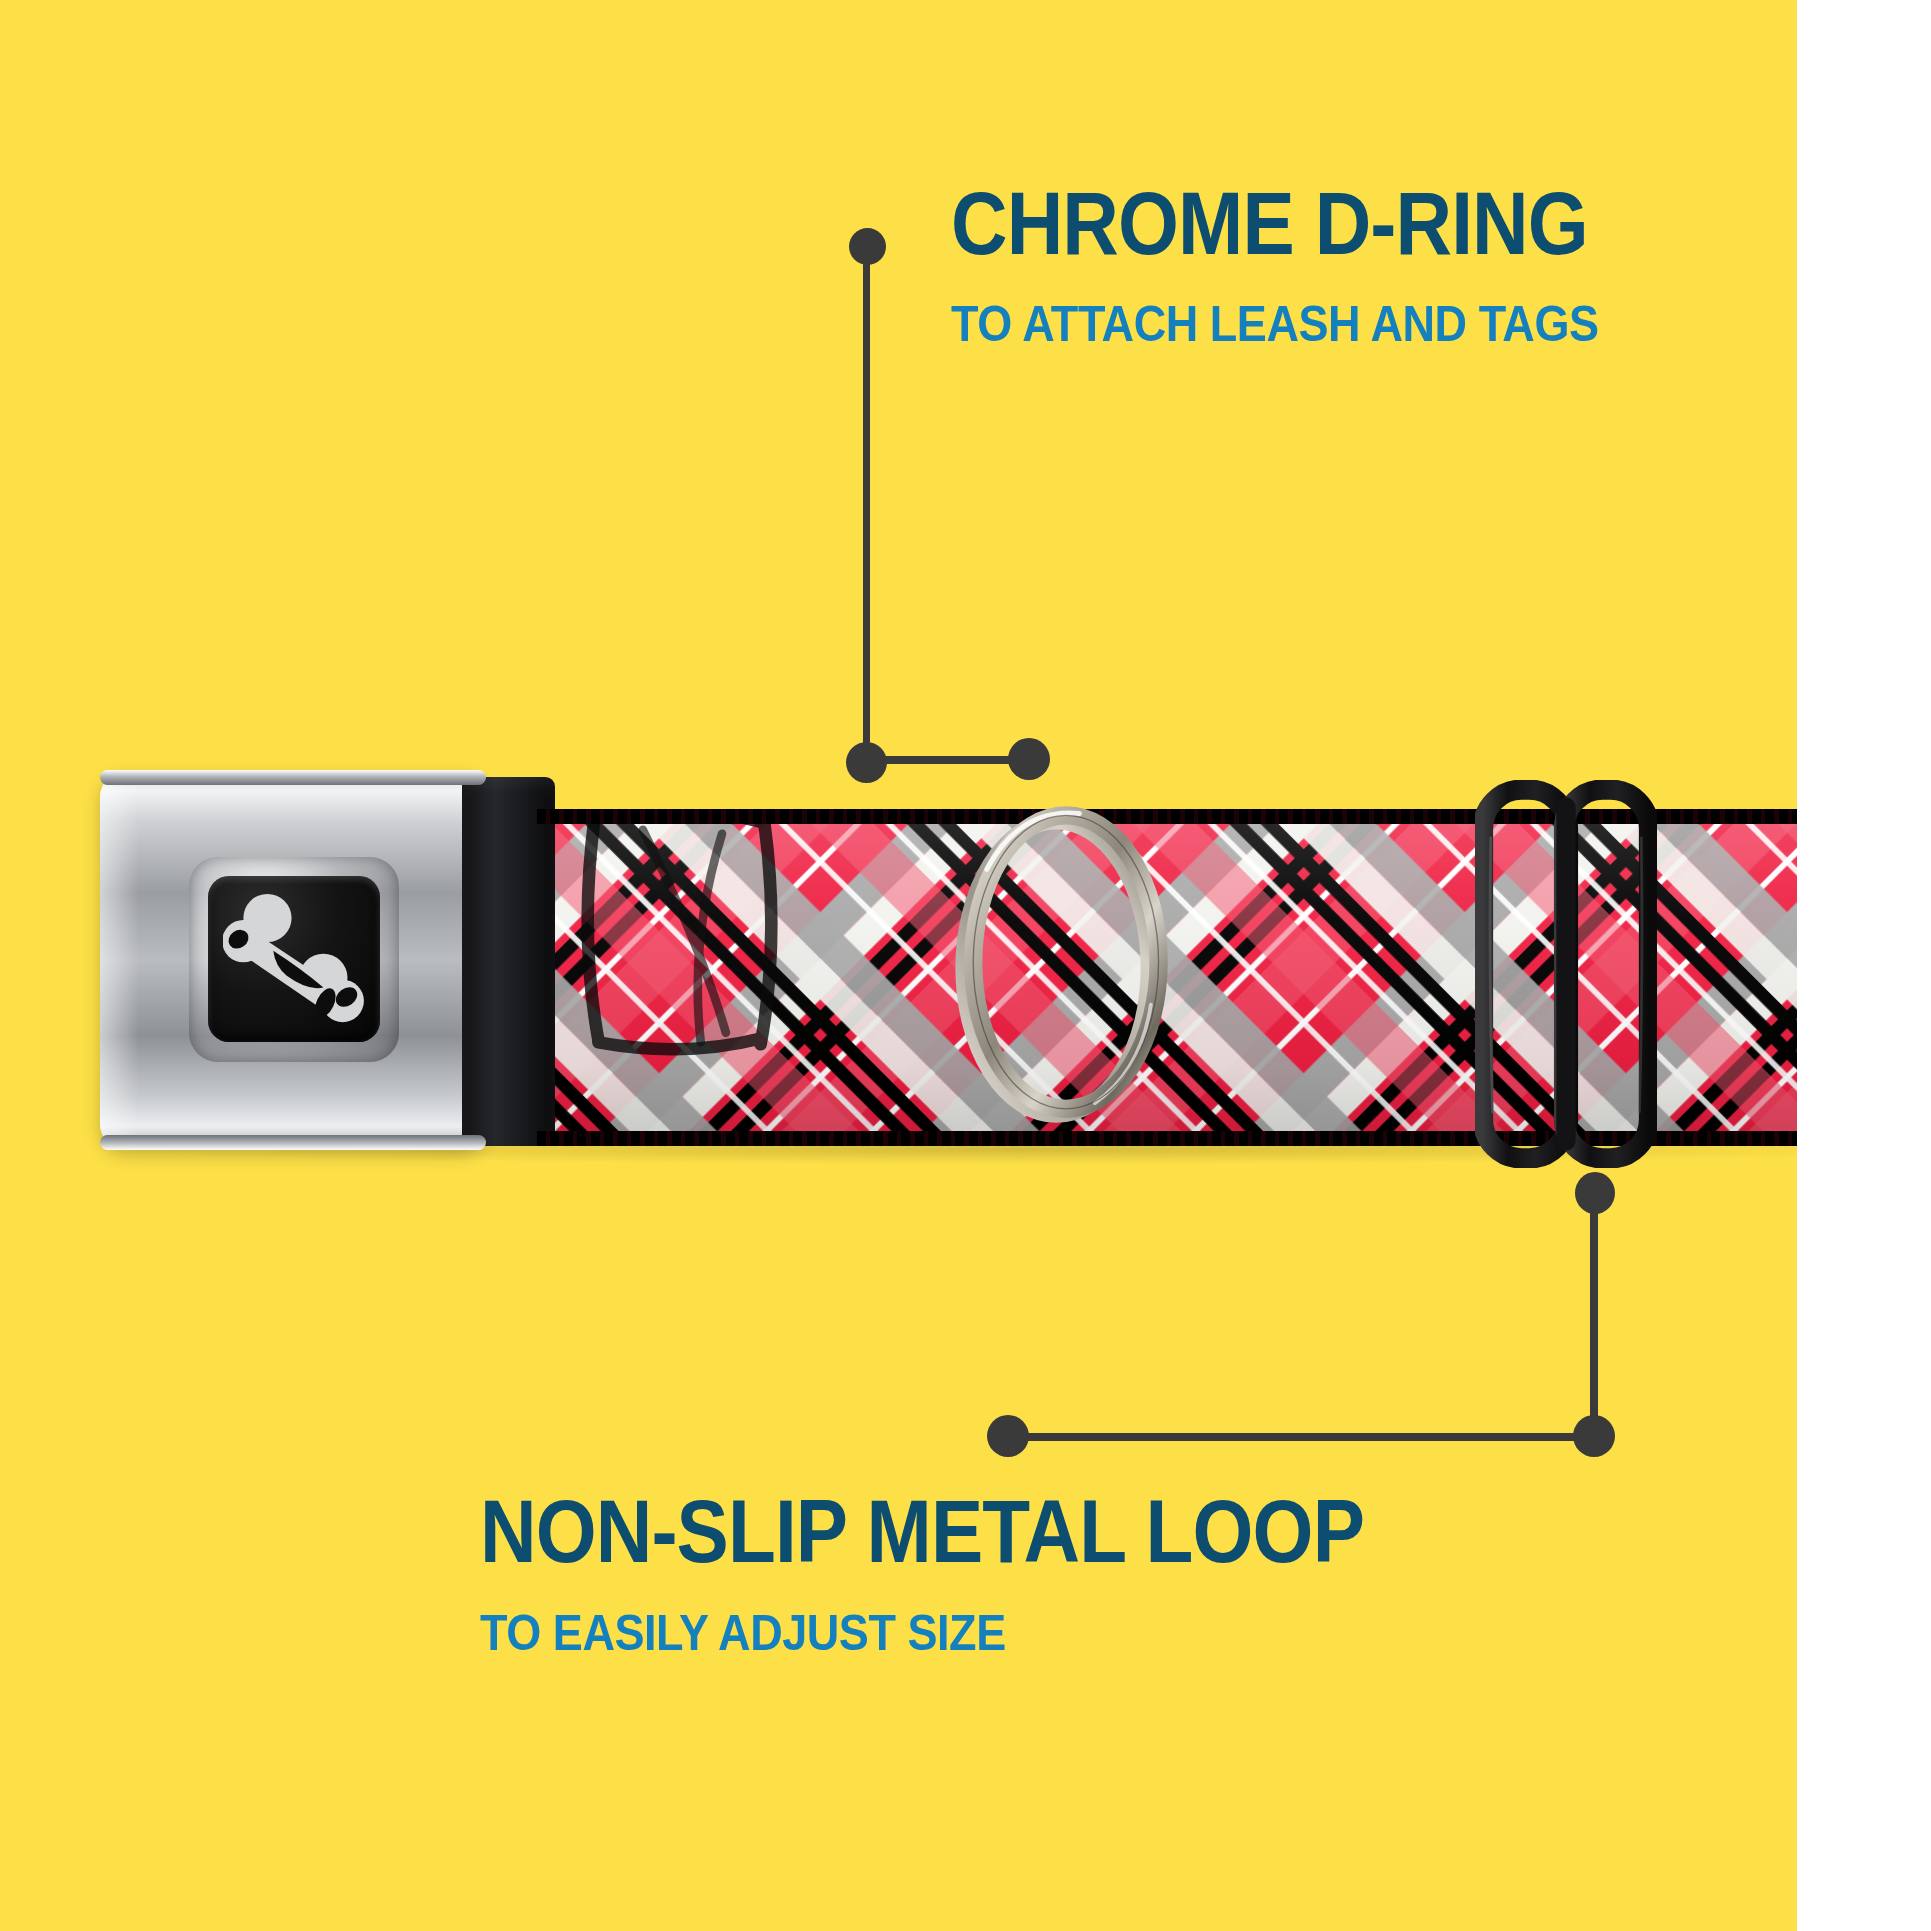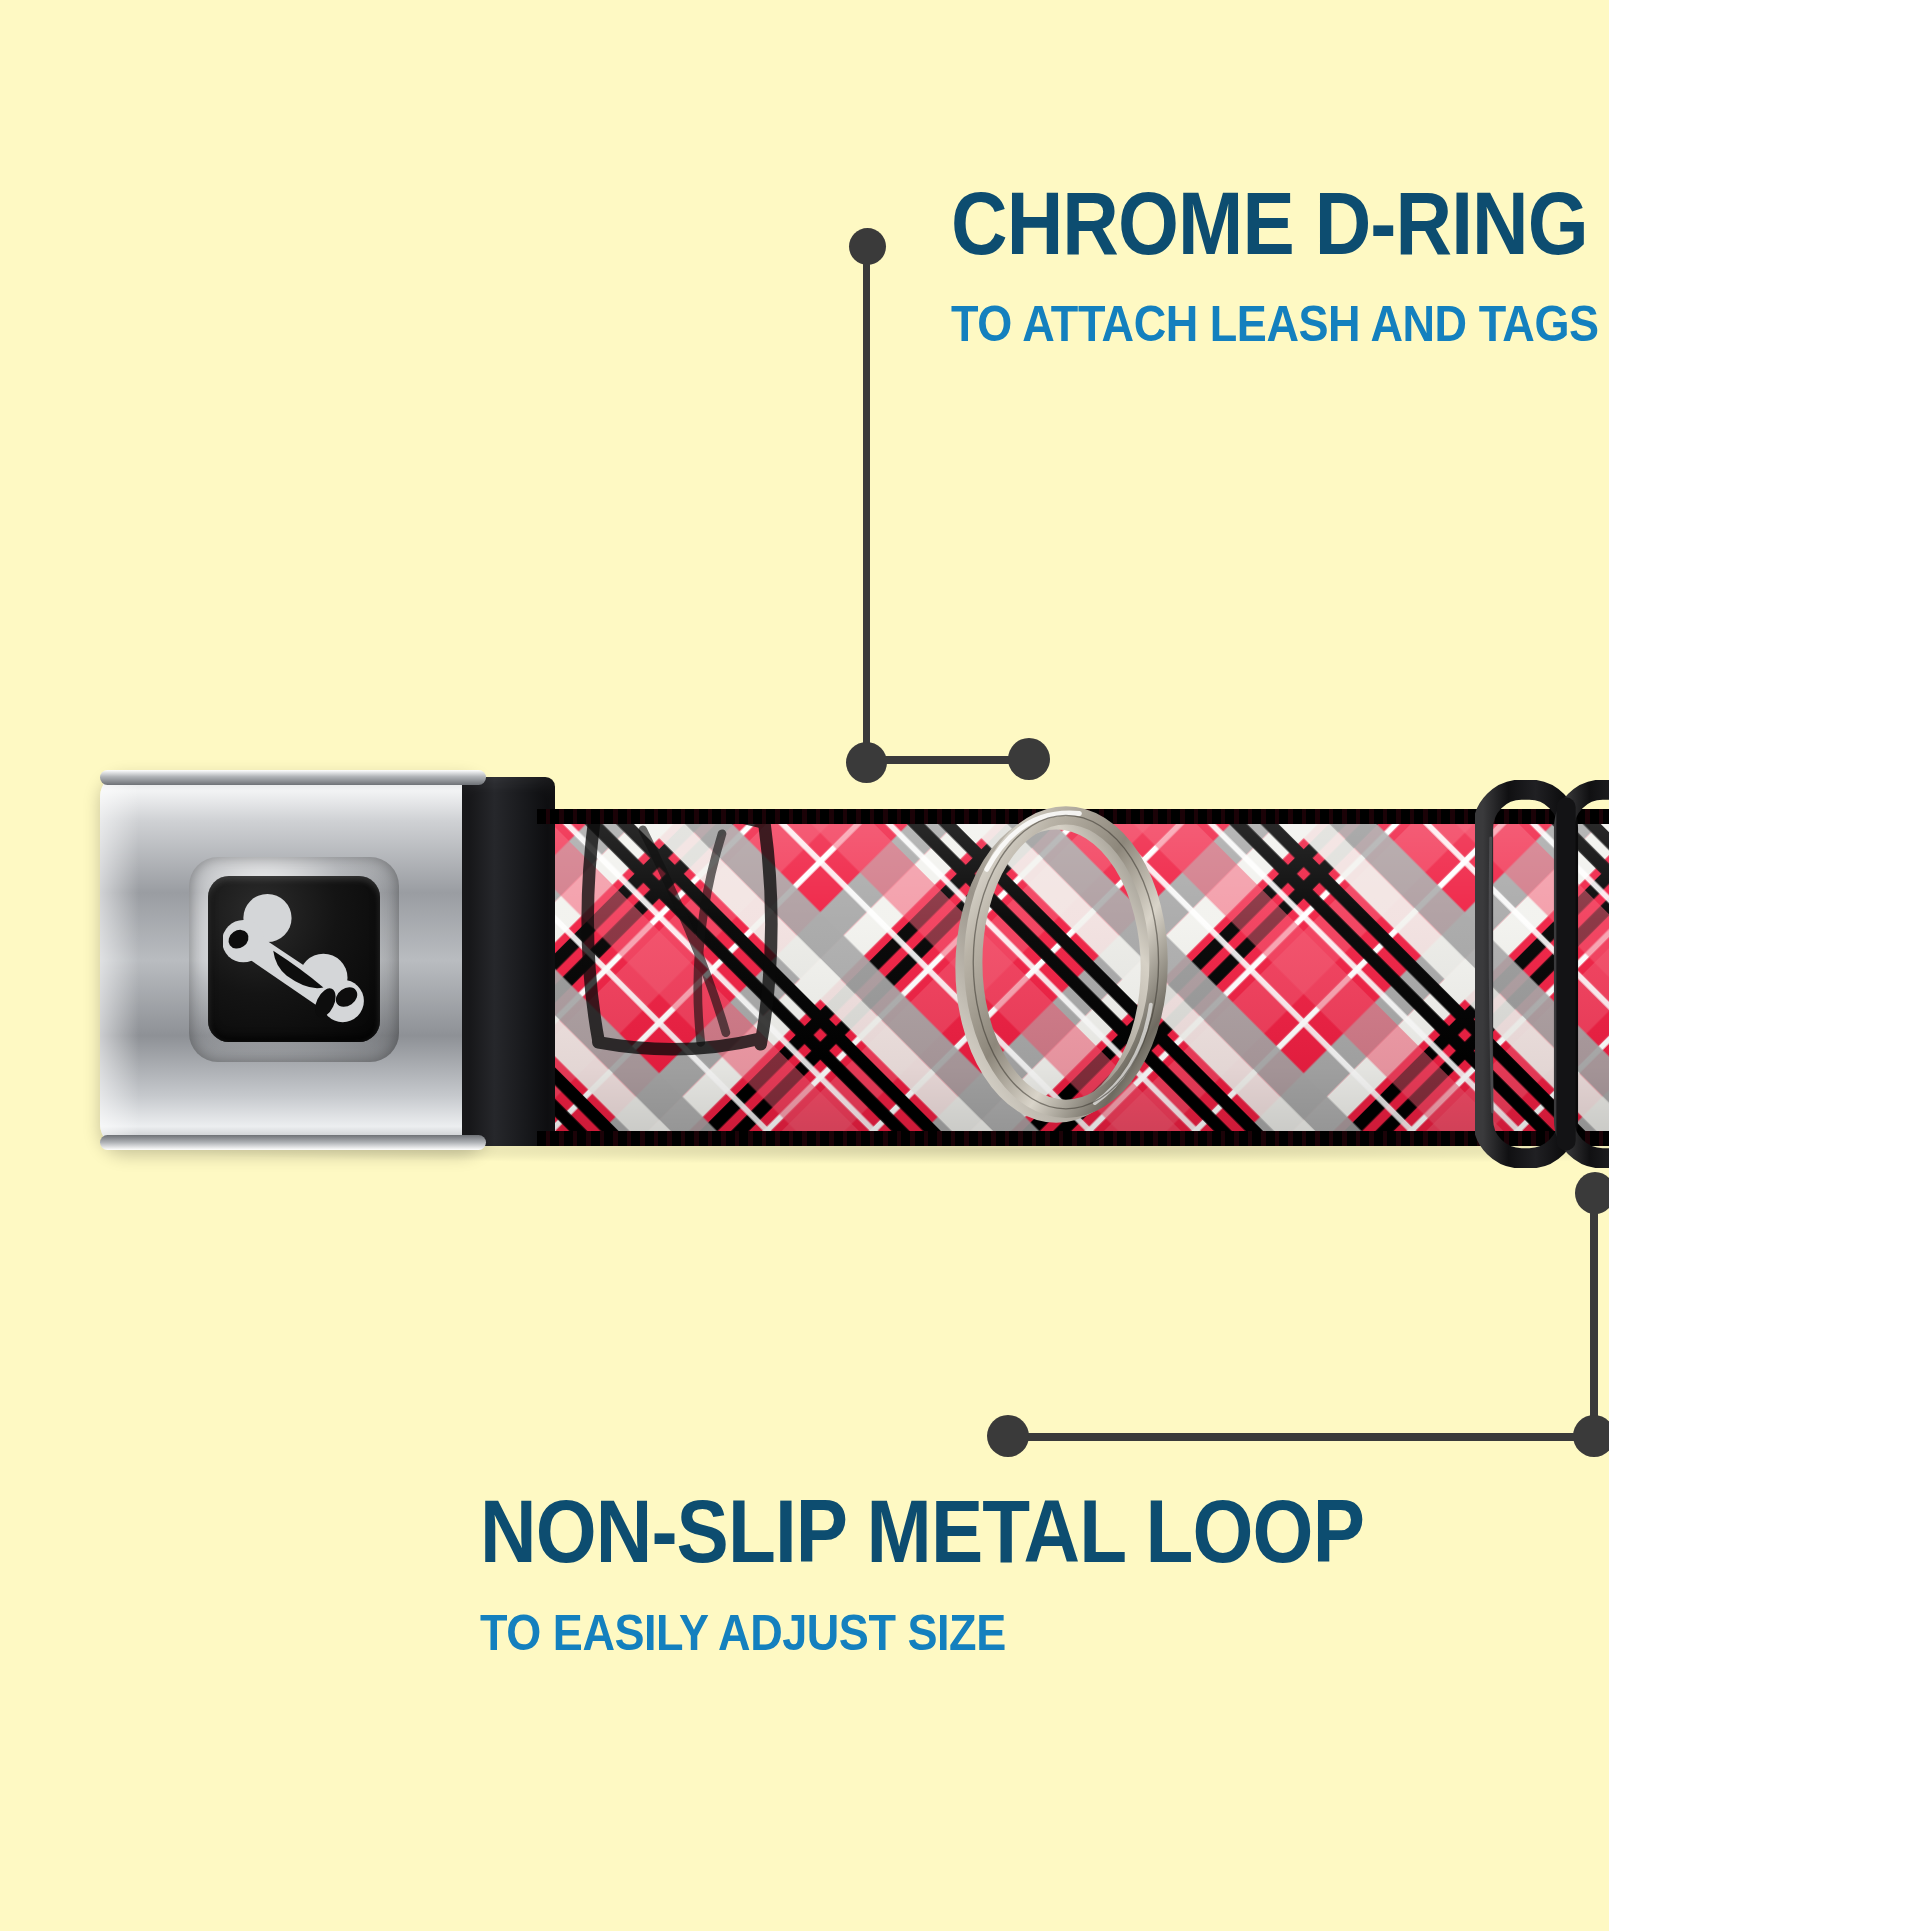--- a/index.html
+++ b/index.html
@@ -2,23 +2,23 @@
 <html><head>
 <meta charset="utf-8">
 <style>
   html, body {
     margin: 0;
     padding: 0;
     background: #ffffff;
   }
   #stage {
     position: relative;
-    width: 1609px;
+    width: 1797px;
     height: 1931px;
-    background: #fef9c3;
+    background: #fde047;
     overflow: hidden;
     font-family: "Liberation Sans", sans-serif;
   }
 
   
   .callout-title {
     position: absolute;
     font-family: "Liberation Sans", sans-serif;
     font-weight: bold;
     color: #0d4d70;

